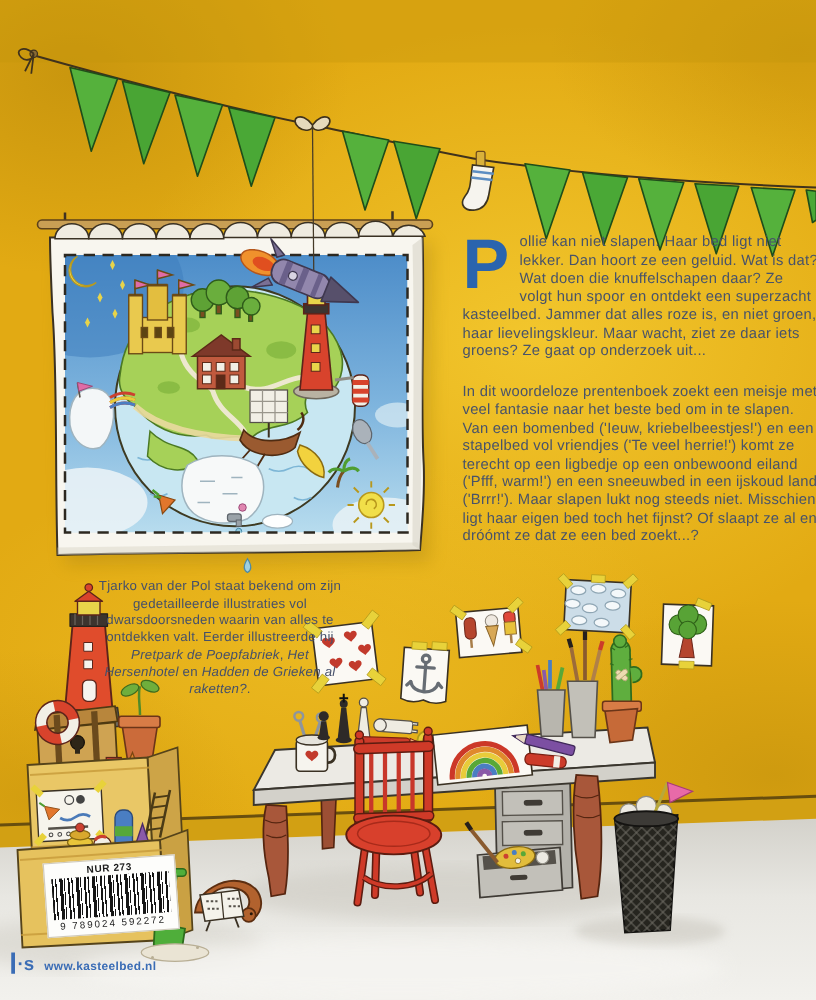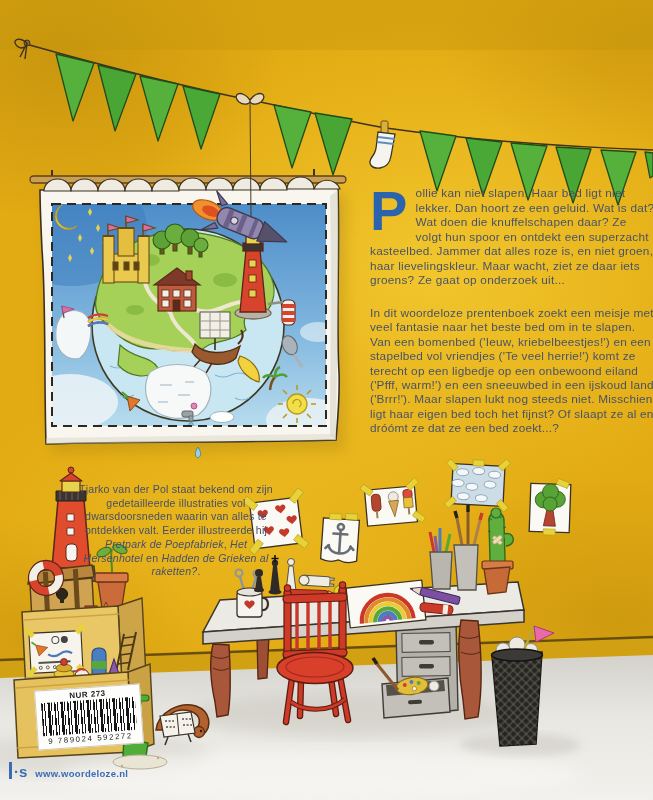--- a/index.html
+++ b/index.html
@@ -7,21 +7,21 @@
     position:relative;width:653px;height:800px;overflow:hidden;
     font-family:"Liberation Sans",sans-serif;
     background:#e2aa13;
     box-shadow:inset 0 0 70px rgba(110,78,0,.28);
   }
   .scene{position:absolute;left:0;top:0;z-index:1;}
   .txt{position:absolute;z-index:3;color:#4a5568;}
   .para1{left:370px;top:186px;width:286px;font-size:11.8px;line-height:14.5px;letter-spacing:.25px;color:#48536a;}
   .dropcap{float:left;font-size:56px;line-height:45px;font-weight:bold;color:#2a64ae;margin:2px 8px 0 0;}
   .para2{left:370px;top:306px;width:287px;font-size:11.8px;line-height:14.4px;letter-spacing:.22px;color:#48536a;}
-  .author{left:78px;top:463px;width:196px;text-align:center;font-size:10.6px;line-height:13.7px;letter-spacing:.2px;color:#45506a;margin-top:20px;}
+  .author{left:78px;top:463px;width:196px;text-align:center;font-size:10.6px;line-height:13.7px;letter-spacing:.2px;color:#45506a;}
   .author i{font-style:italic;}
   .barcode-label{
     position:absolute;left:36px;top:687px;width:98px;z-index:3;
     background:#fdfdfb;transform:rotate(-4deg);padding:2px 3px 3px;
     border:1px solid #cfcabd;
   }
   .nur{font-size:8px;font-weight:bold;text-align:center;color:#1d1d1d;letter-spacing:.5px;}
   .bars{height:33px;margin:1px 2px 1px;
     background:repeating-linear-gradient(90deg,
       #151515 0 1.5px,#fff 1.5px 3px,#151515 3px 4px,#fff 4px 6.5px,
@@ -701,16 +701,16 @@
   <div class="nur">NUR 273</div>
   <div class="bars"></div>
   <div class="isbn">9 789024 592272</div>
 </div>
 
 <div class="footer">
   <span class="logo">
         <span class="logo-bar"></span>
         <span>·s</span>
       </span>
-  <a class="url" href="#">www.woordeloze.nl</a>
+  <a class="url" href="#">www.kasteelbed.nl</a>
 </div>
 
 </div>
 
 </body></html>

